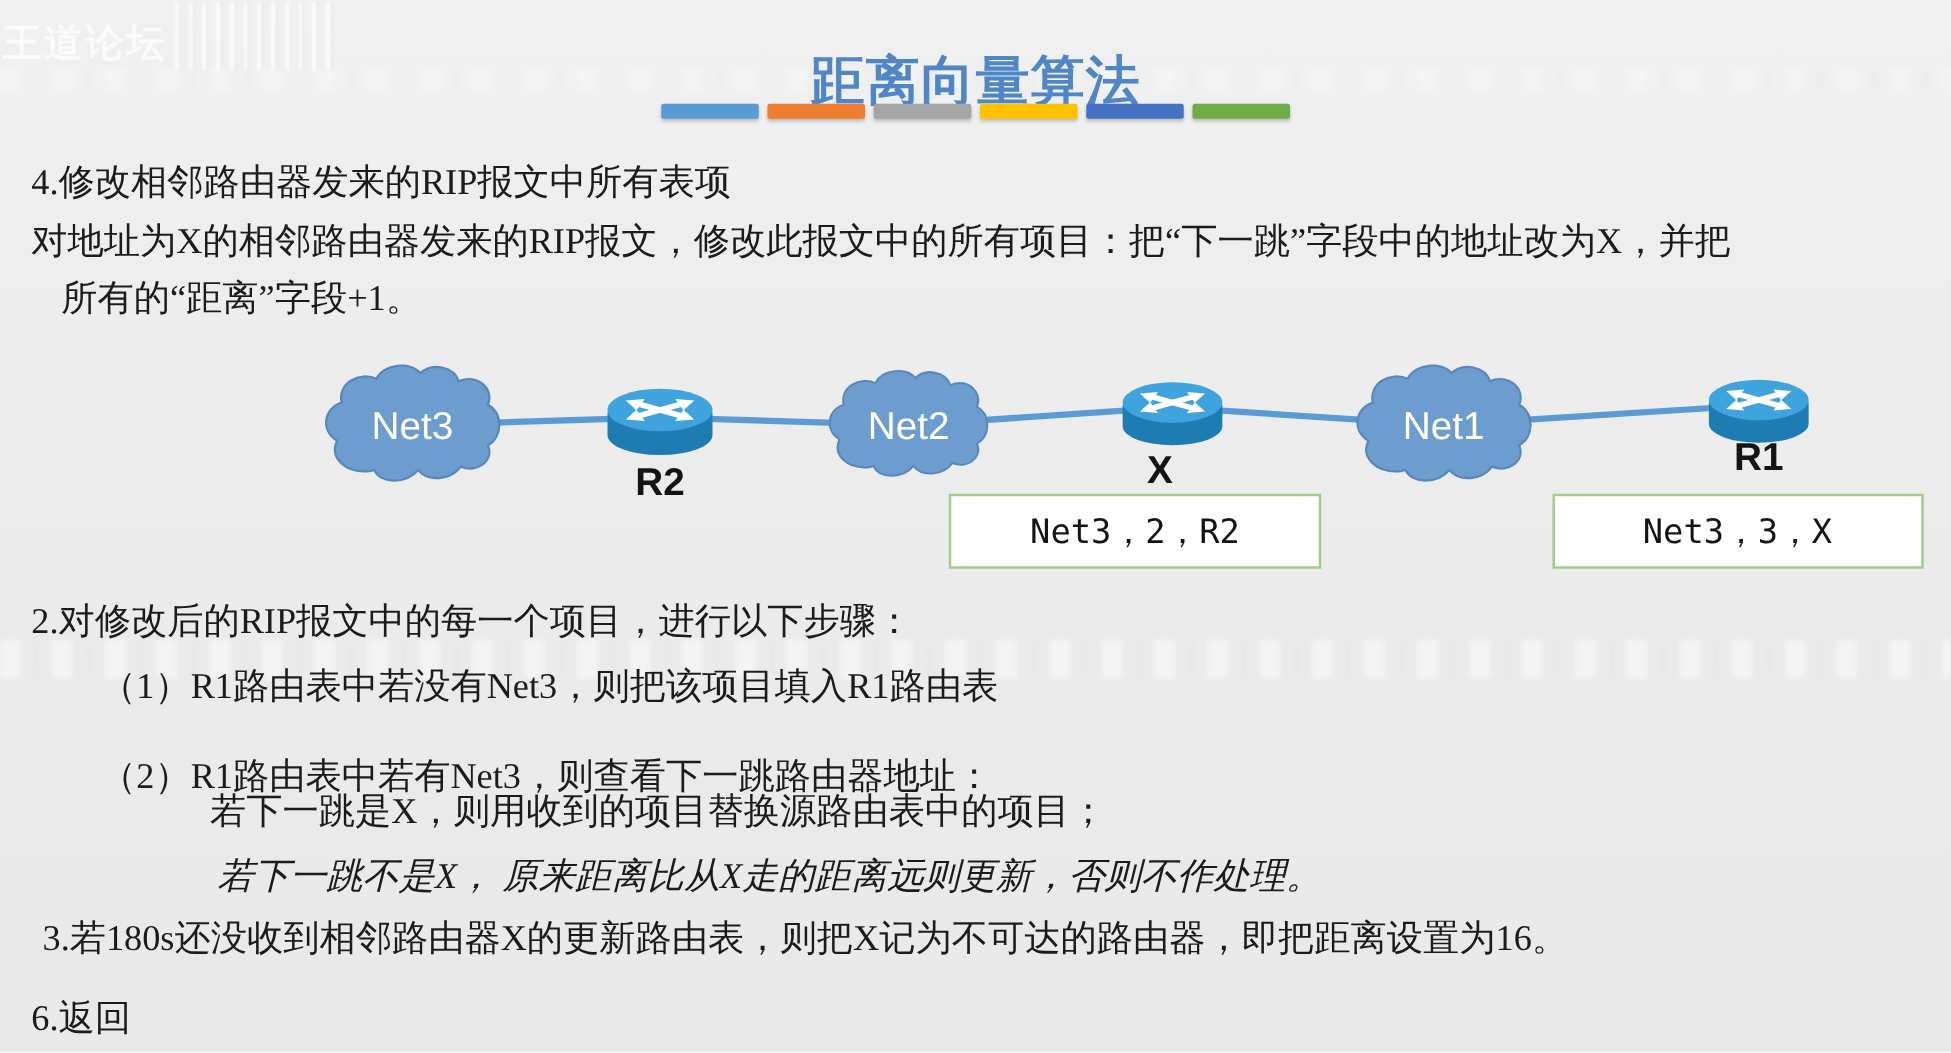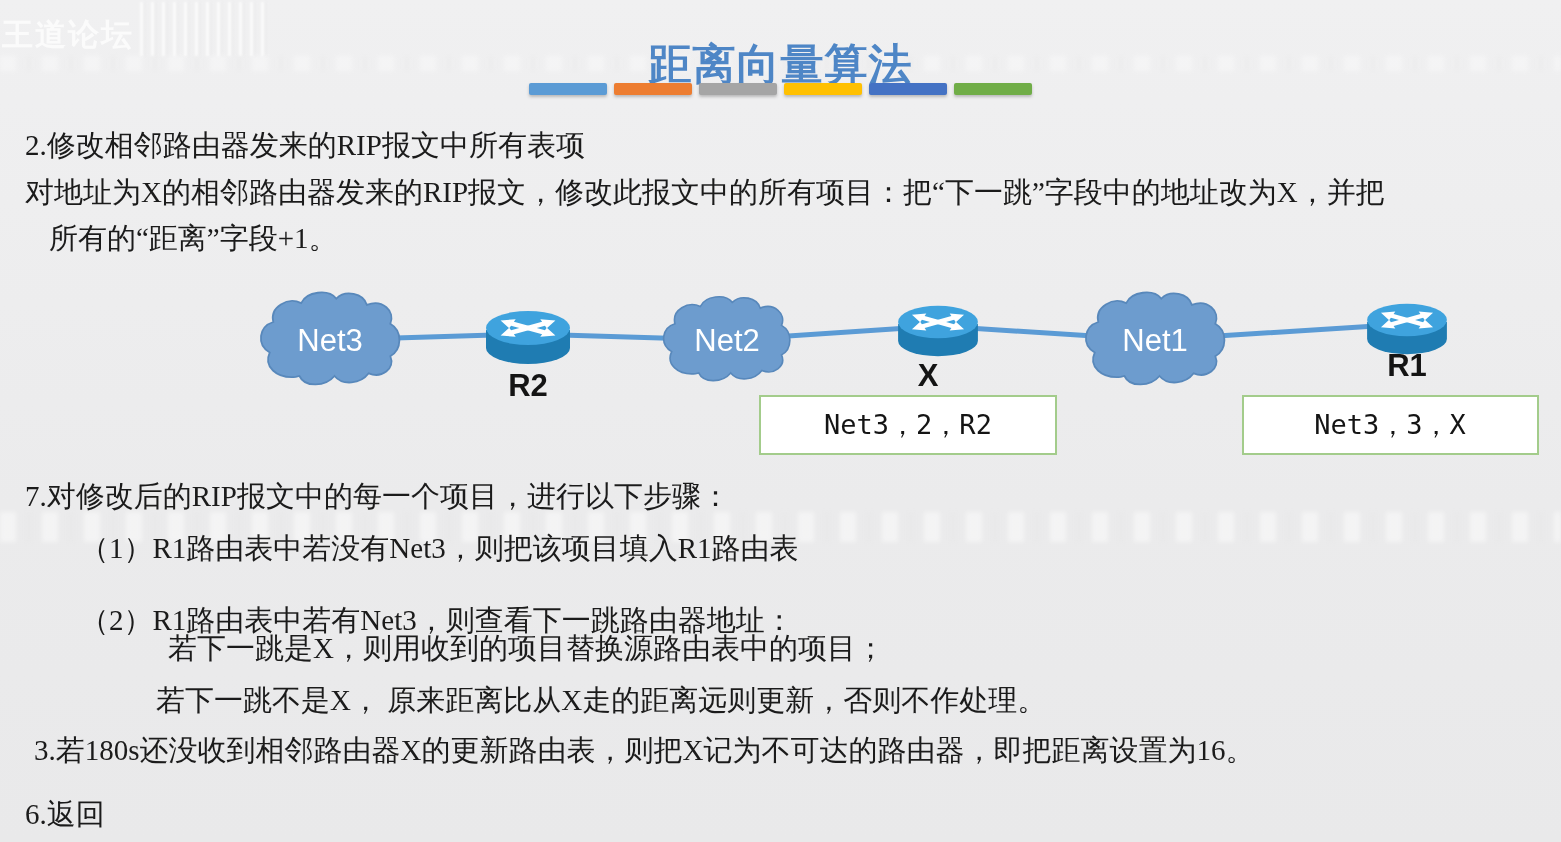--- a/index.html
+++ b/index.html
@@ -55,21 +55,21 @@
 <div class="abs bars" id="bars">
     <div class="bar" style="background: rgb(91, 155, 213);"></div>
     <div class="bar" style="background: rgb(237, 125, 49);"></div>
     <div class="bar" style="background: rgb(165, 165, 165);"></div>
     <div class="bar" style="background: rgb(255, 192, 0);"></div>
     <div class="bar" style="background: rgb(68, 114, 196);"></div>
     <div class="bar" style="background: rgb(112, 173, 71);"></div>
   </div>
 
 <div class="line" style="left:25px;top:126px;">
-  <span>2.修改相邻路由器发来的RIP报文中</span><span class="b">所有表项</span>
+  <span>4.修改相邻路由器发来的RIP报文中</span><span class="b">所有表项</span>
 </div>
 <div class="line" style="left:25px;top:173px;">对地址为X的相邻路由器发来的RIP报文，修改此报文中的所有项目：把“下一跳”字段中的地址改为X，并把</div>
 <div class="line b" style="left:25px;top:219px;margin-left:24px;">所有的“距离”字段+1。</div>
 
 <svg class="abs" style="left:0;top:278px;" width="1561" height="190" viewBox="0 0 1561 190">
   <defs>
     <path id="cloudPath" d="M42,96 C20,98 6,84 13,69 C-2,60 1,40 17,35 C13,18 33,7 48,14 C54,1 78,-2 87,9 C97,-1 117,3 121,16 C138,9 153,23 147,37 C161,45 160,66 147,73 C153,87 137,98 123,92 C114,104 94,106 85,95 C75,107 52,108 46,95 Z"></path>
     <path id="dArrow" d="M-30,0 L-17,-8 L-17,-3.5 L17,-3.5 L17,-8 L30,0 L17,8 L17,3.5 L-17,3.5 L-17,8 Z"></path>
     <g id="routerSym">
       <path d="M-42,2 L-42,20 A42,16 0 0 0 42,20 L42,2 Z" style="fill:var(--router_body)"></path>
@@ -112,21 +112,21 @@
   <g>
     <rect x="760" y="118" width="296" height="58" style="fill:var(--box_fill);stroke:var(--box_border)" stroke-width="2"></rect>
     <text class="box-label" x="908" y="156" text-anchor="middle">Net3，2，R2</text>
   </g>
   <g>
     <rect x="1243" y="118" width="295" height="58" style="fill:var(--box_fill);stroke:var(--box_border)" stroke-width="2"></rect>
     <text class="box-label" x="1390" y="156" text-anchor="middle">Net3，3，X</text>
   </g>
 </svg>
 
-<div class="line" style="left:25px;top:477px;">7.对修改后的RIP报文中的每一个项目，进行以下步骤：</div>
+<div class="line" style="left:25px;top:477px;">2.对修改后的RIP报文中的每一个项目，进行以下步骤：</div>
 <div class="line" style="left:80px;top:529px;">（1）R1路由表中若没有Net3，则把该项目填入R1路由表</div>
 <div class="line" style="left:80px;top:577px;margin-top:24px;">（2）R1路由表中若有Net3，则查看下一跳路由器地址：</div>
 <div class="line" style="left:168px;top:629px;">若下一跳是X，则用收到的项目替换源路由表中的项目；</div>
-<div class="line" style="left:156px;top:681px;">若下一跳不是X， 原来距离比从X走的距离远则更新，否则不作处理。</div>
+<div class="line" style="left:174px;top:681px;font-style:italic;">若下一跳不是X， 原来距离比从X走的距离远则更新，否则不作处理。</div>
 <div class="line" style="left:34px;top:731px;">
   <span>3.若</span><span class="b">180s</span><span>还没收到相邻路由器X的更新路由表，则把X记为不可达的路由器，即把距离设置为16。</span>
 </div>
 <div class="line" style="left:25px;top:795px;">6.返回</div>
 
 </body></html>

